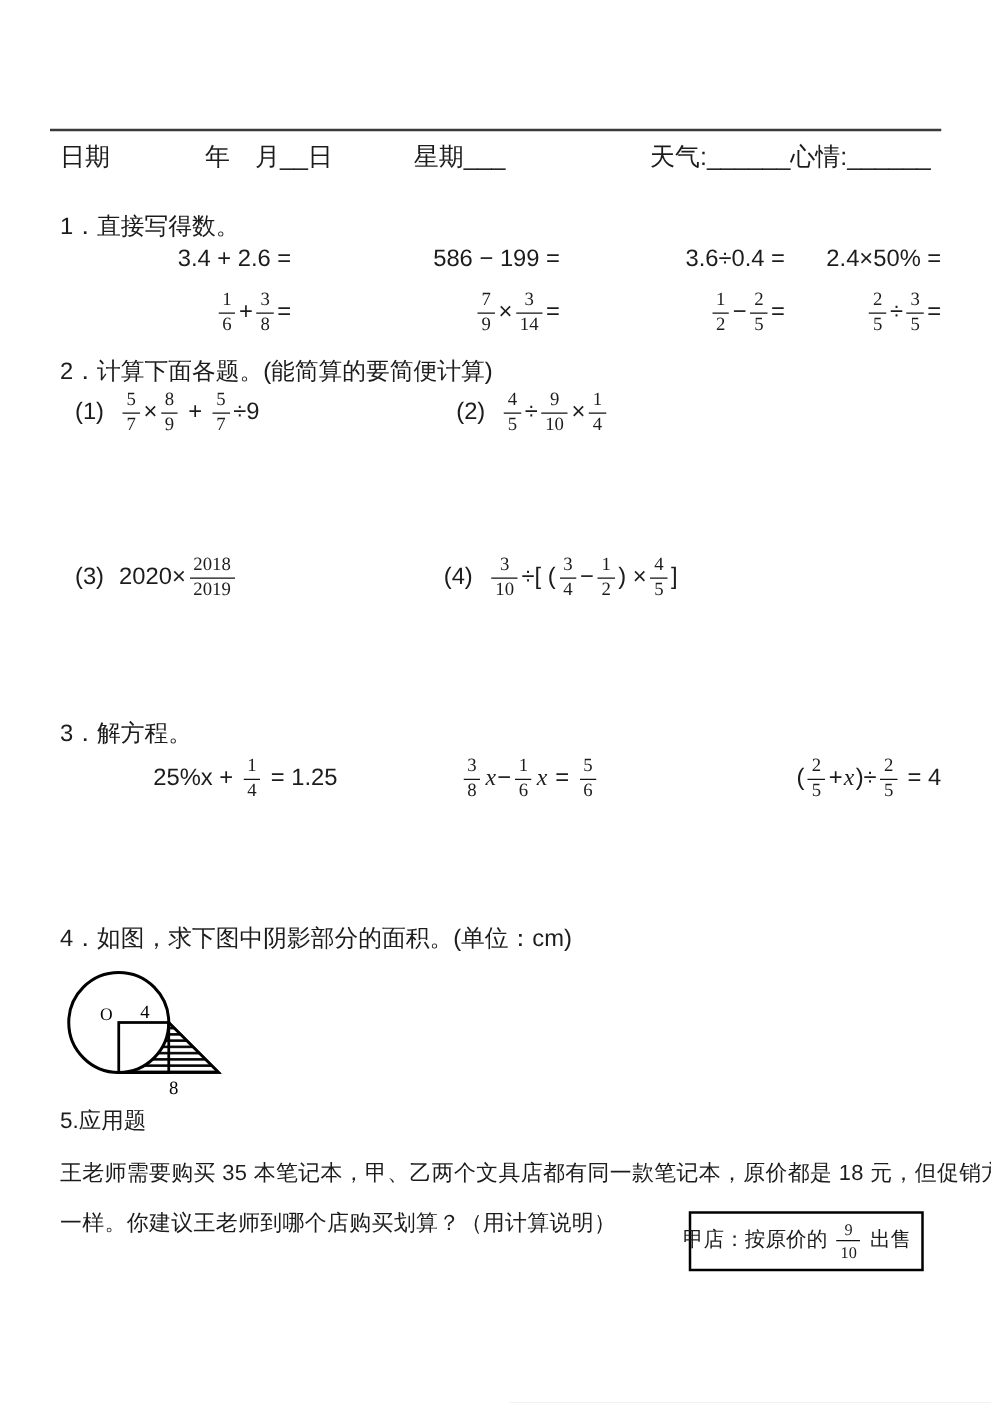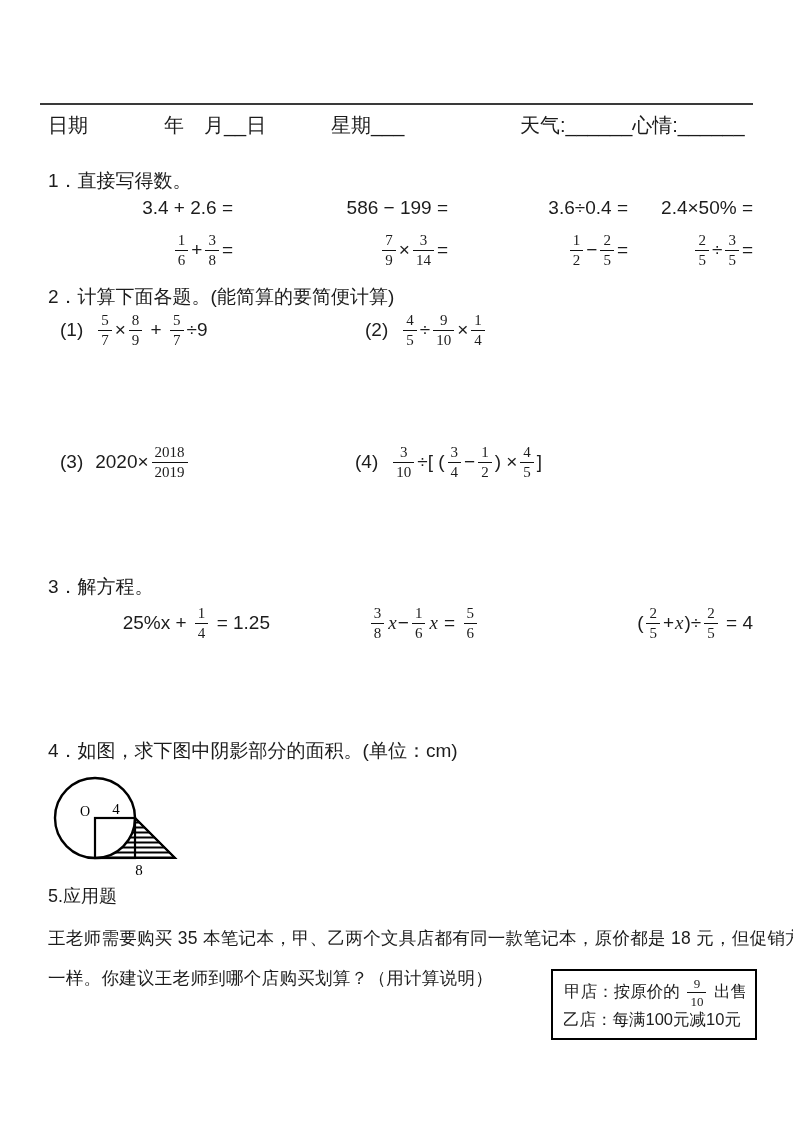--- a/index.html
+++ b/index.html
@@ -41,21 +41,21 @@
     font-family:"Liberation Serif","DejaVu Serif",serif;line-height:1;margin:0 3px;
   }
   .fn{font-size:15px;padding:0 3px 2px;}
   .fd{font-size:15px;padding:2px 3px 0;border-top:1.4px solid #111;}
   .ilabel{font-size:19px;margin-right:12px;white-space:pre;}
   .item{display:flex;align-items:center;}
   .para{position:absolute;left:48px;font-size:17.5px;white-space:nowrap;letter-spacing:0.3px;}
   .p1{top:926px;}
   .p2{top:966px;}
   .pricebox{
-    position:absolute;left:551px;top:969px;width:206px;box-sizing:border-box;
+    position:absolute;left:551px;top:969px;width:188px;box-sizing:border-box;
     border:2.2px solid #000;padding:5px 8px 7px 10px;
   }
   .pricebox .math{min-height:32px;}
   .pricebox .mt{font-size:16.5px;}
   .pricebox .fn,.pricebox .fd{font-size:13px;}
   .boxline2{font-size:16.5px;margin-top:1px;white-space:nowrap;}
   .figwrap{position:absolute;left:45px;top:770px;}
   .figlabel{font-family:"Liberation Serif","DejaVu Serif",serif;}
 </style>
 </head>
@@ -289,16 +289,15 @@
 
   <div class="pricebox">
     <div class="math">
         <span class="mt">甲店：按原价的 </span>
         <span class="frac">
           <span class="fn">9</span>
           <span class="fd">10</span>
         </span>
         <span class="mt"> 出售</span>
       </div>
-    <div class="boxline2">乙店：每满100元减10元</div>
   </div>
 
 </div>
 
 </body></html>

